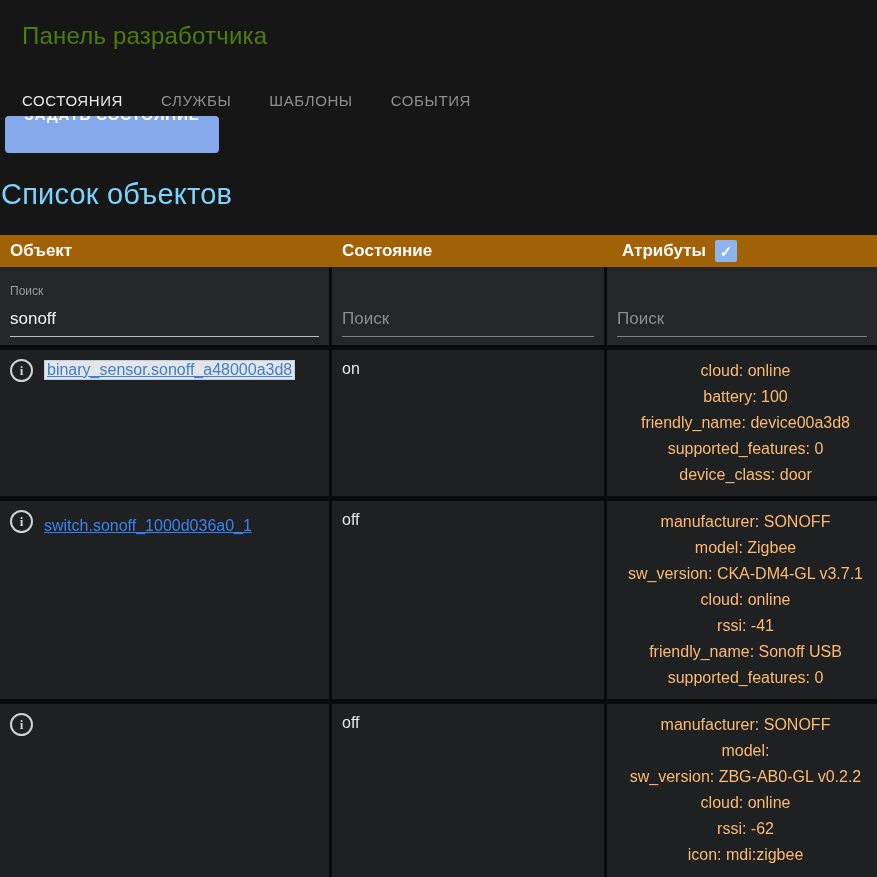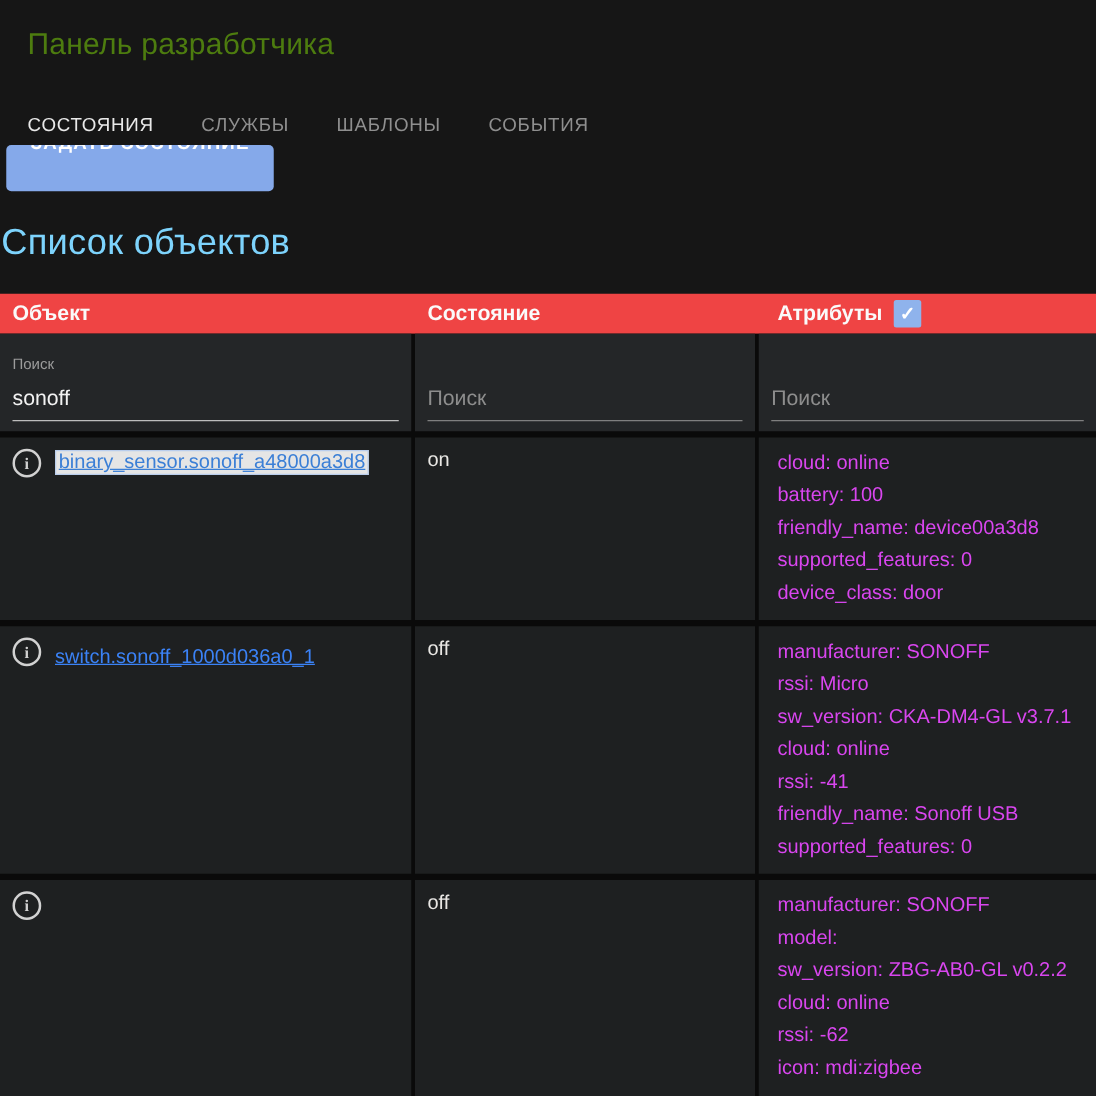--- a/index.html
+++ b/index.html
@@ -40,21 +40,21 @@
   }
 
   .section-title {
     margin-top:25px; font-size:29px; font-weight:400;
     color:#7dd3fc; letter-spacing:0.2px; padding-left:1px;
   }
 
   
   .etable { margin-top:24px; width:877px; }
   .thead {
-    background:#ef4444; height:32px;
+    background:#a16207; height:32px;
     display:grid; grid-template-columns:332px 275px 1fr;
     align-items:center;
   }
   .th { font-size:17px; font-weight:700; color:#fafafa; display:flex; align-items:center; }
   .th-1 { padding-left:10px; }
   .th-2 { padding-left:10px; }
   .th-3 { padding-left:15px; }
   .checkbox {
     width:22px; height:22px; margin-left:9px;
     background:#8fb3ec; border-radius:2px;
@@ -100,21 +100,21 @@
   .entity-link {
     font-size:16px; color:#3b82f6; text-decoration:underline;
     margin-top:8px; word-break:break-all; cursor:pointer;
   }
   .entity-link.selected {
     background:#e5e5e5; color:#3b7fd6;
     border:1px solid #b9cdec; padding:0 2px; margin-top:2px;
   }
   .state-cell { padding:10px 8px 8px 10px; font-size:16px; color:#e9e7e4; }
   .attr-cell { padding:8px 8px 8px 15px; }
-  .attr-line { font-size:16px; line-height:26px; color:#d946ef; white-space:nowrap; }
+  .attr-line { font-size:16px; line-height:26px; color:#fdba74; white-space:nowrap;text-align:center; }
 </style>
 </head>
 <body>
 
 <div class="page">
 
   <div class="app-title">Панель разработчика</div>
 
   <div class="tabbar">
     <div class="tab active">СОСТОЯНИЯ</div>
@@ -175,21 +175,21 @@
       </div>
 
       <div class="trow row-2">
         <div class="cell entity-cell">
           <span class="info-icon">i</span>
           <a class="entity-link">switch.sonoff_1000d036a0_1</a>
         </div>
         <div class="cell state-cell">off</div>
         <div class="cell attr-cell">
           <div class="attr-line">manufacturer: SONOFF</div>
-          <div class="attr-line">rssi: Micro</div>
+          <div class="attr-line">model: Zigbee</div>
           <div class="attr-line">sw_version: CKA-DM4-GL v3.7.1</div>
           <div class="attr-line">cloud: online</div>
           <div class="attr-line">rssi: -41</div>
           <div class="attr-line">friendly_name: Sonoff USB</div>
           <div class="attr-line">supported_features: 0</div>
         </div>
       </div>
 
       <div class="trow row-3">
         <div class="cell entity-cell">

